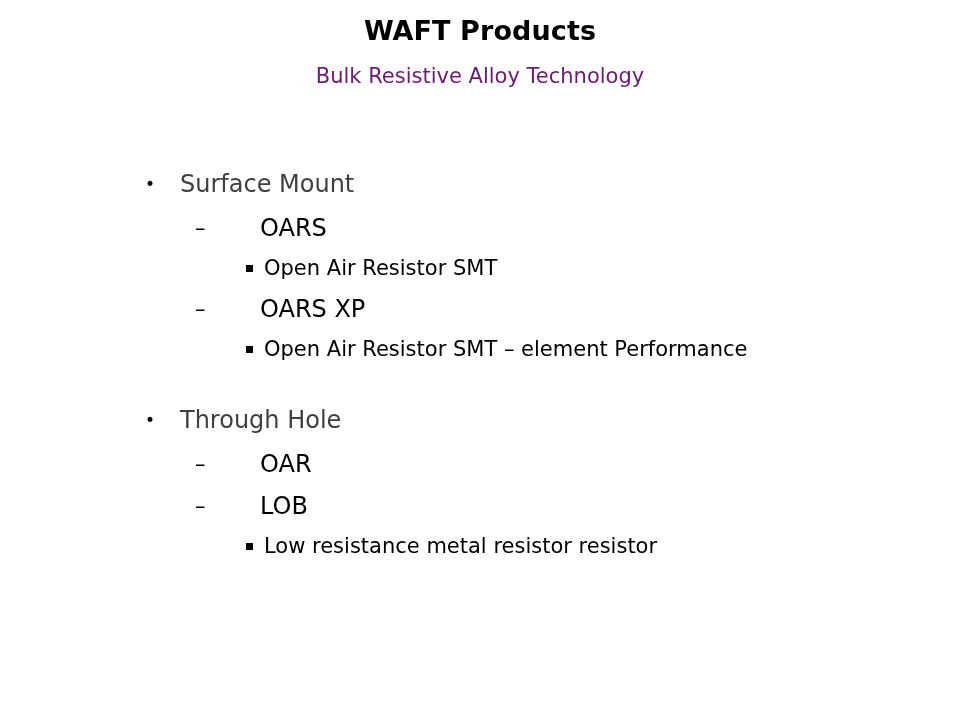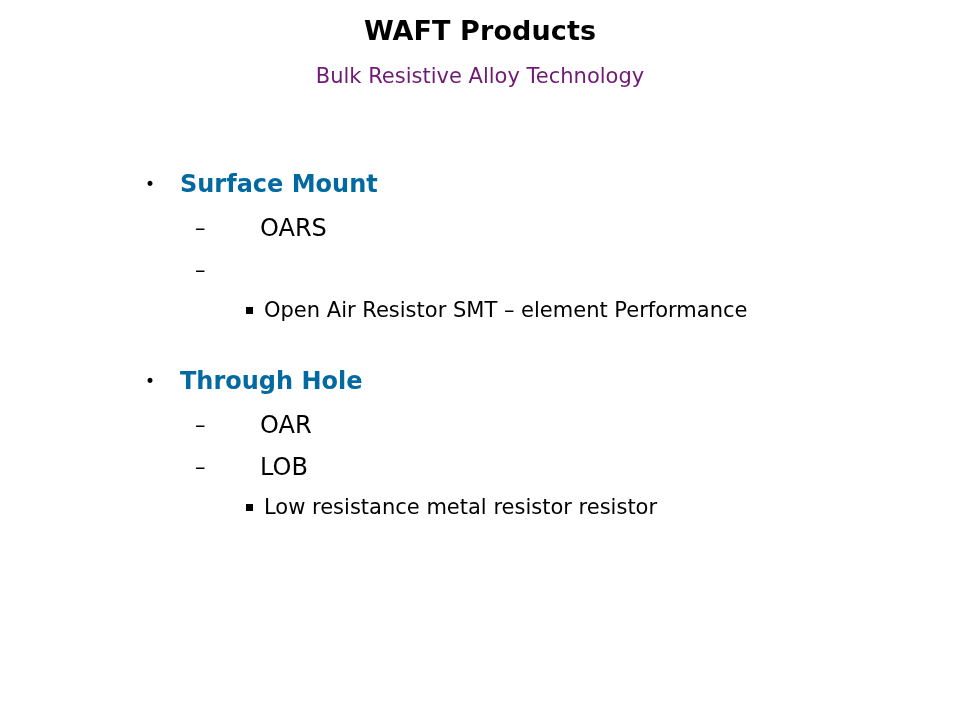--- a/index.html
+++ b/index.html
@@ -84,23 +84,23 @@
     width: 18px;
     height: 33px;
     line-height: 33px;
     font-size: 17px;
     text-align: left;
     color: #000000;
   }
 
   .lvl1 .bullet-text {
     font-size: 24px;
-    font-weight: bold;
+    font-weight: normal;
     line-height: 33px;
-    color: #0369a1;
+    color: #404040;
     margin-top: 12px;
   }
 
   
   .lvl2 {
     padding-left: 220px;
     height: 30px;
     line-height: 30px;
     margin-top: 12px;
   }
@@ -176,23 +176,28 @@
       <div class="bullet-row lvl1">
         <span class="marker">•</span>
         <span class="bullet-text">Surface Mount</span>
       </div>
 
       <div class="bullet-row lvl2">
         <span class="marker">–</span>
         <span class="bullet-text">OARS</span>
       </div>
 
-
-      <div class="bullet-row lvl2">
-        <span class="marker">–</span>
+      <div class="bullet-row lvl3">
+        <span class="marker"><span class="sq"></span></span>
+        <span class="bullet-text">Open Air Resistor SMT</span>
+      </div>
+
+      <div class="bullet-row lvl2">
+        <span class="marker">–</span>
+        <span class="bullet-text">OARS XP</span>
       </div>
 
       <div class="bullet-row lvl3">
         <span class="marker"><span class="sq"></span></span>
         <span class="bullet-text">Open Air Resistor SMT – element Performance</span>
       </div>
 
     </div>
 
     <div class="outline-group">

